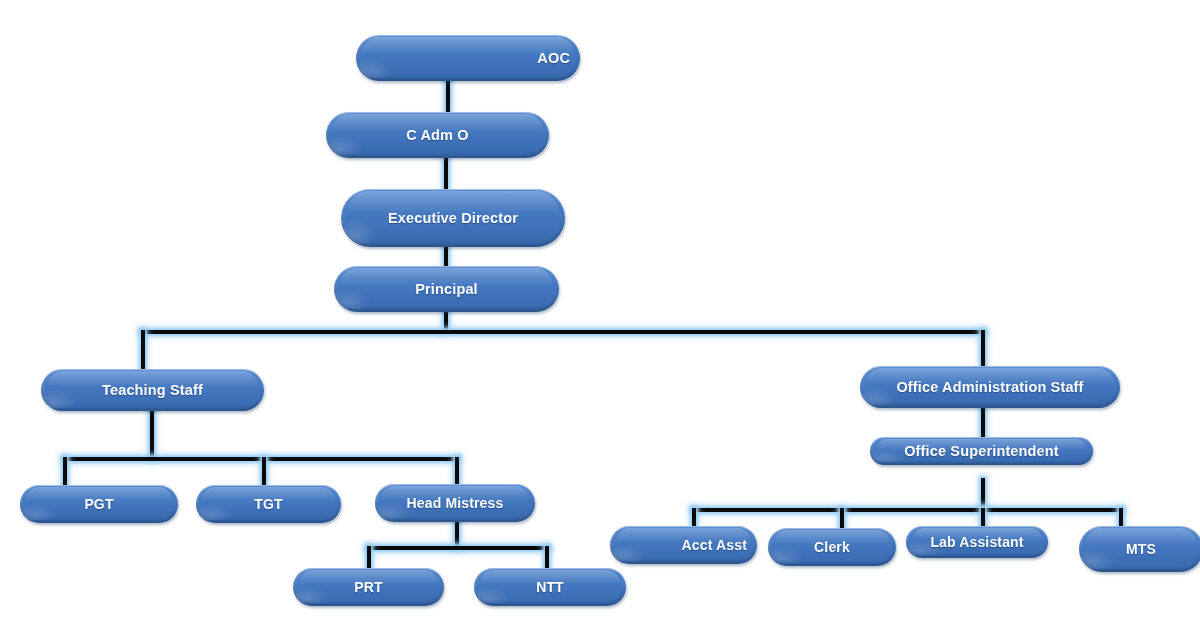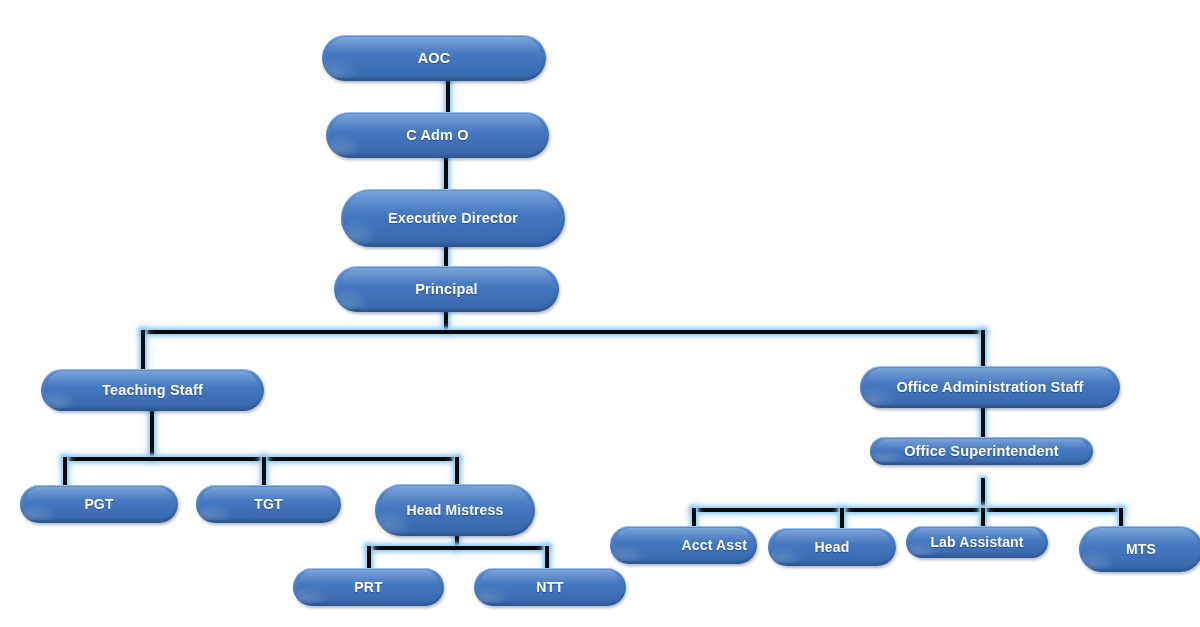--- a/index.html
+++ b/index.html
@@ -116,21 +116,21 @@
 
   <div class="conn v" style="left:981px; top:407px; height:33px;"></div>
 
   <div class="conn v" style="left:981px; top:478px; height:32px;"></div>
   <div class="conn h" style="left:692px; top:508px; width:431px;"></div>
   <div class="conn v" style="left:692px; top:508px; height:24px;"></div>
   <div class="conn v" style="left:840px; top:508px; height:26px;"></div>
   <div class="conn v" style="left:981px; top:508px; height:24px;"></div>
   <div class="conn v" style="left:1119px; top:508px; height:24px;"></div>
 
-  <div class="node" style="left:322px; top:35px; width:224px; height:46px;">
+  <div class="node" style="left:356px; top:35px; width:224px; height:46px;justify-content:flex-end;">
     <span class="label">AOC</span>
   </div>
 
   <div class="node" style="left:326px; top:112px; width:223px; height:46px;">
     <span class="label">C Adm O</span>
   </div>
 
   <div class="node" style="left:341px; top:189px; width:224px; height:58px;">
     <span class="label">Executive Director</span>
   </div>
@@ -148,42 +148,42 @@
   </div>
 
   <div class="node sm" style="left:196px; top:485px; width:145px; height:38px;">
     <span class="label">TGT</span>
   </div>
 
   <div class="node sm" style="left:20px; top:485px; width:158px; height:38px;">
     <span class="label">PGT</span>
   </div>
 
-  <div class="node sm" style="left:375px; top:484px; width:160px; height:52px;">
+  <div class="node sm" style="left:375px; top:484px; width:160px; height:38px;">
     <span class="label">Head Mistress</span>
   </div>
 
   <div class="node sm" style="left:293px; top:568px; width:151px; height:38px;">
     <span class="label">PRT</span>
   </div>
 
   <div class="node sm" style="left:474px; top:568px; width:152px; height:38px;">
     <span class="label">NTT</span>
   </div>
 
   <div class="node" style="left:870px; top:437px; width:223px; height:28px;">
     <span class="label">Office Superintendent</span>
   </div>
 
   <div class="node sm" style="left:610px; top:526px; width:147px; height:38px;justify-content:flex-end;">
     <span class="label">Acct Asst</span>
   </div>
 
   <div class="node sm" style="left:768px; top:528px; width:128px; height:38px;">
-    <span class="label">Head</span>
+    <span class="label">Clerk</span>
   </div>
 
   <div class="node sm" style="left:906px; top:526px; width:142px; height:32px;">
     <span class="label">Lab Assistant</span>
   </div>
 
   <div class="node sm" style="left:1079px; top:526px; width:124px; height:46px;">
     <span class="label">MTS</span>
   </div>
 

